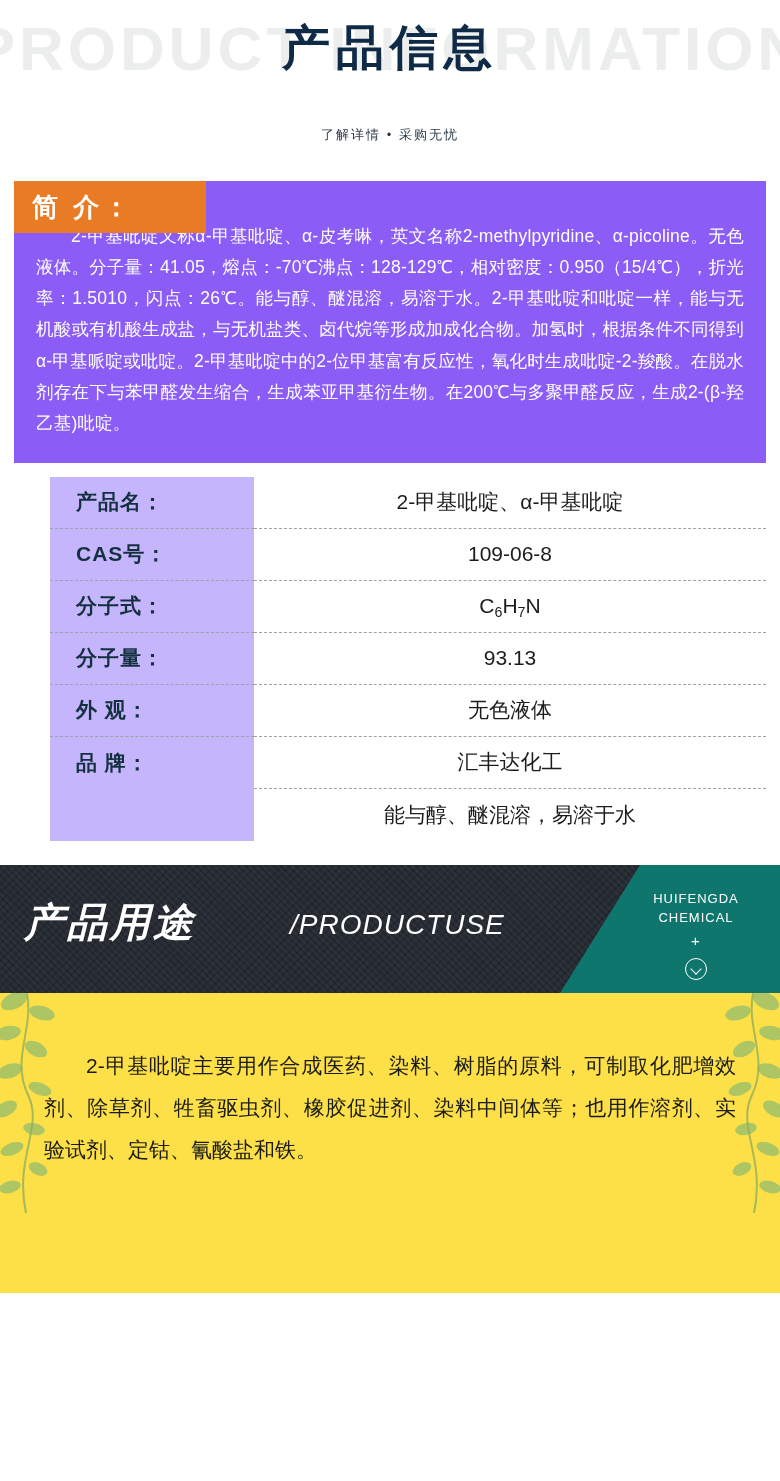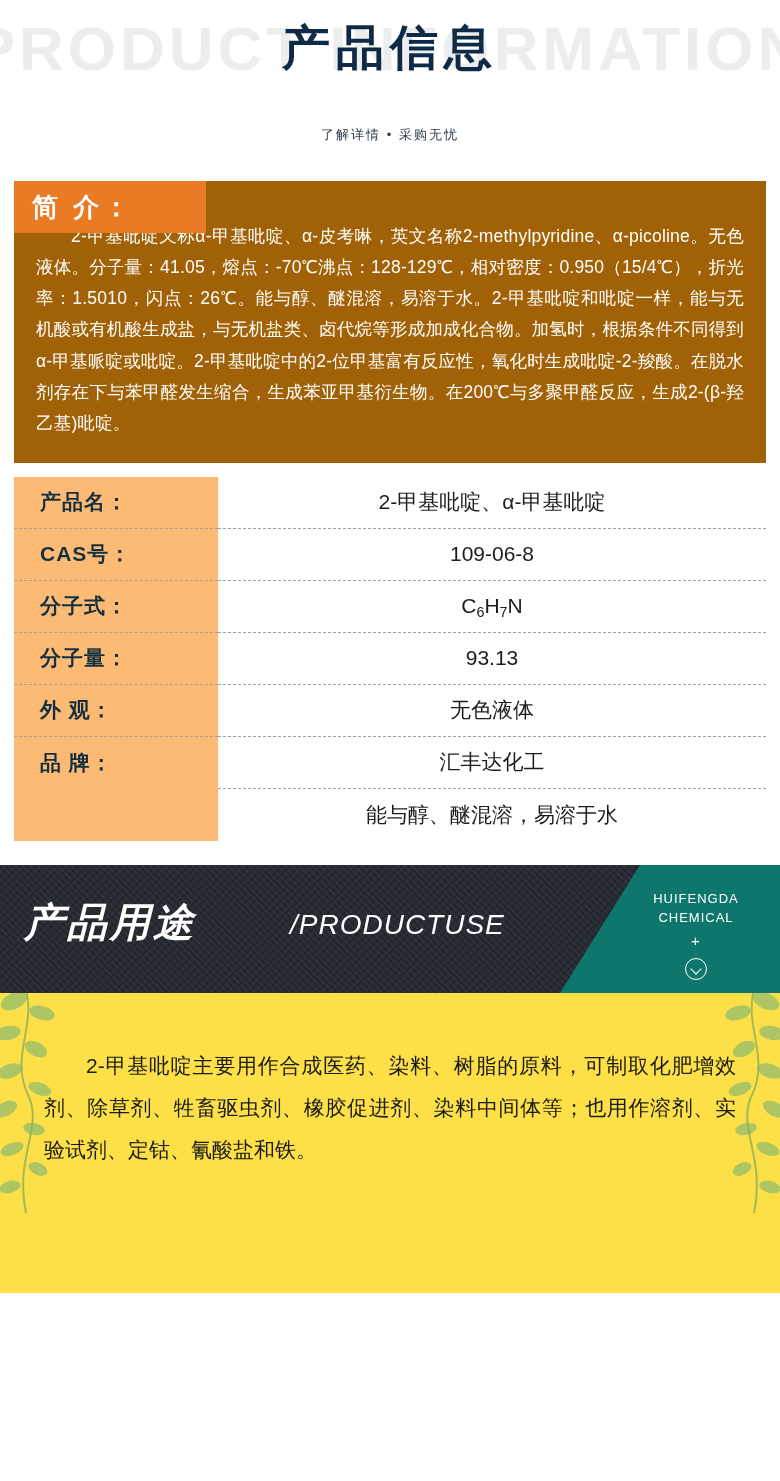--- a/index.html
+++ b/index.html
@@ -73,40 +73,41 @@
     font-size: 26px;
     font-weight: bold;
     letter-spacing: 4px;
     display: flex;
     align-items: center;
     padding-left: 18px;
     z-index: 3;
   }
   .intro-body {
     margin-top: 26px;
-    background: #a16207;
+    background: #8b5cf6;
     color: #ffffff;
     padding: 40px 22px 24px 22px;
     font-size: 17.5px;
     line-height: 1.78;
     letter-spacing: 0.2px;
     text-align: justify;
   }
   .intro-body p { text-indent: 2em; }
 
   
   .spec {
     margin: 14px 14px 0 14px;
     display: flex;
     border: 0;
   }
   .spec-labels {
     width: 204px;
-    background: #fdba74;
+    background: #c4b5fd;
     flex: 0 0 204px;
+    margin-left: 36px;
   }
   .spec-values {
     flex: 1 1 auto;
     background: #ffffff;
   }
   .spec-row {
     height: 52px;
     display: flex;
     align-items: center;
     border-bottom: 1px dashed #9aa3a6;

